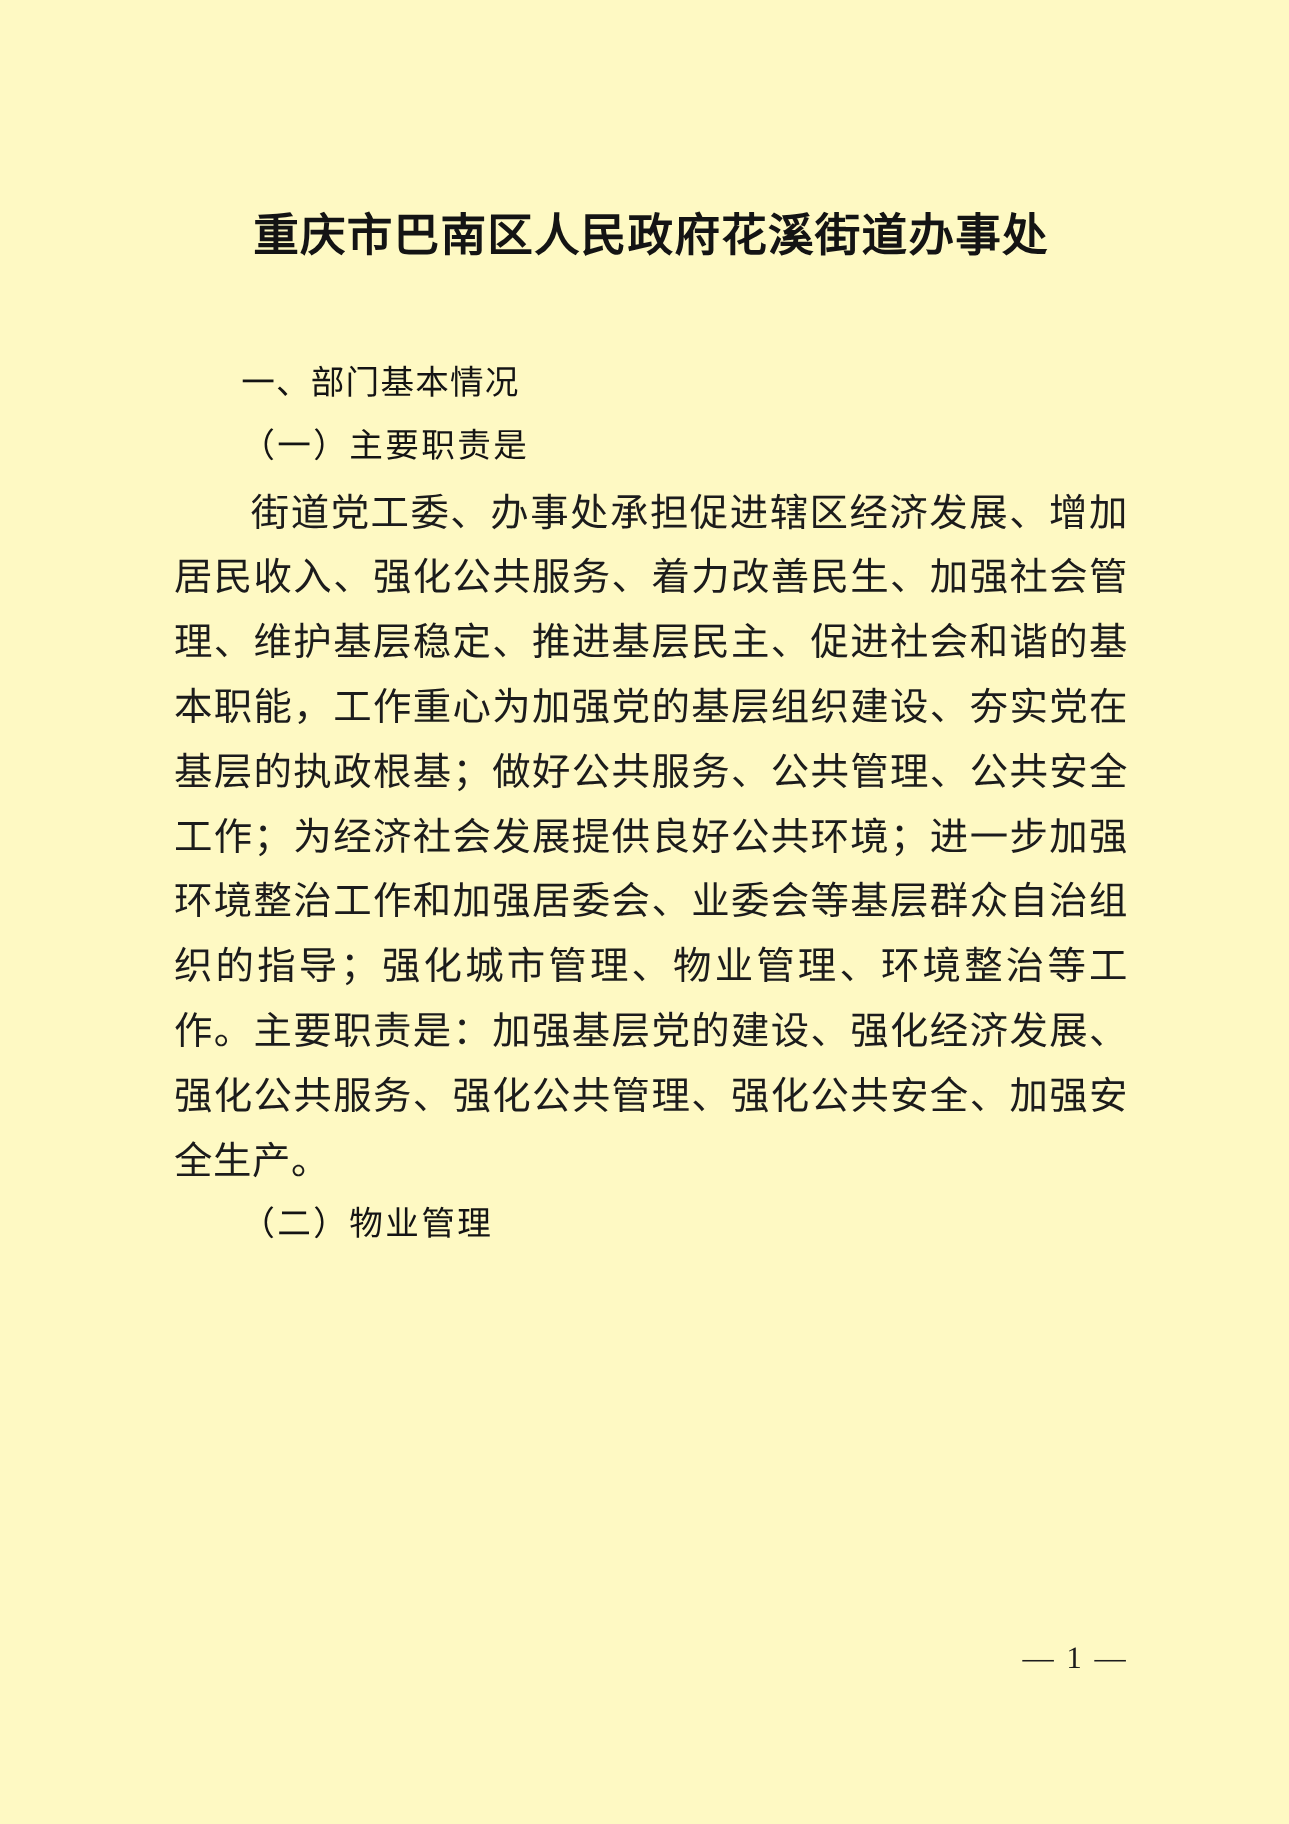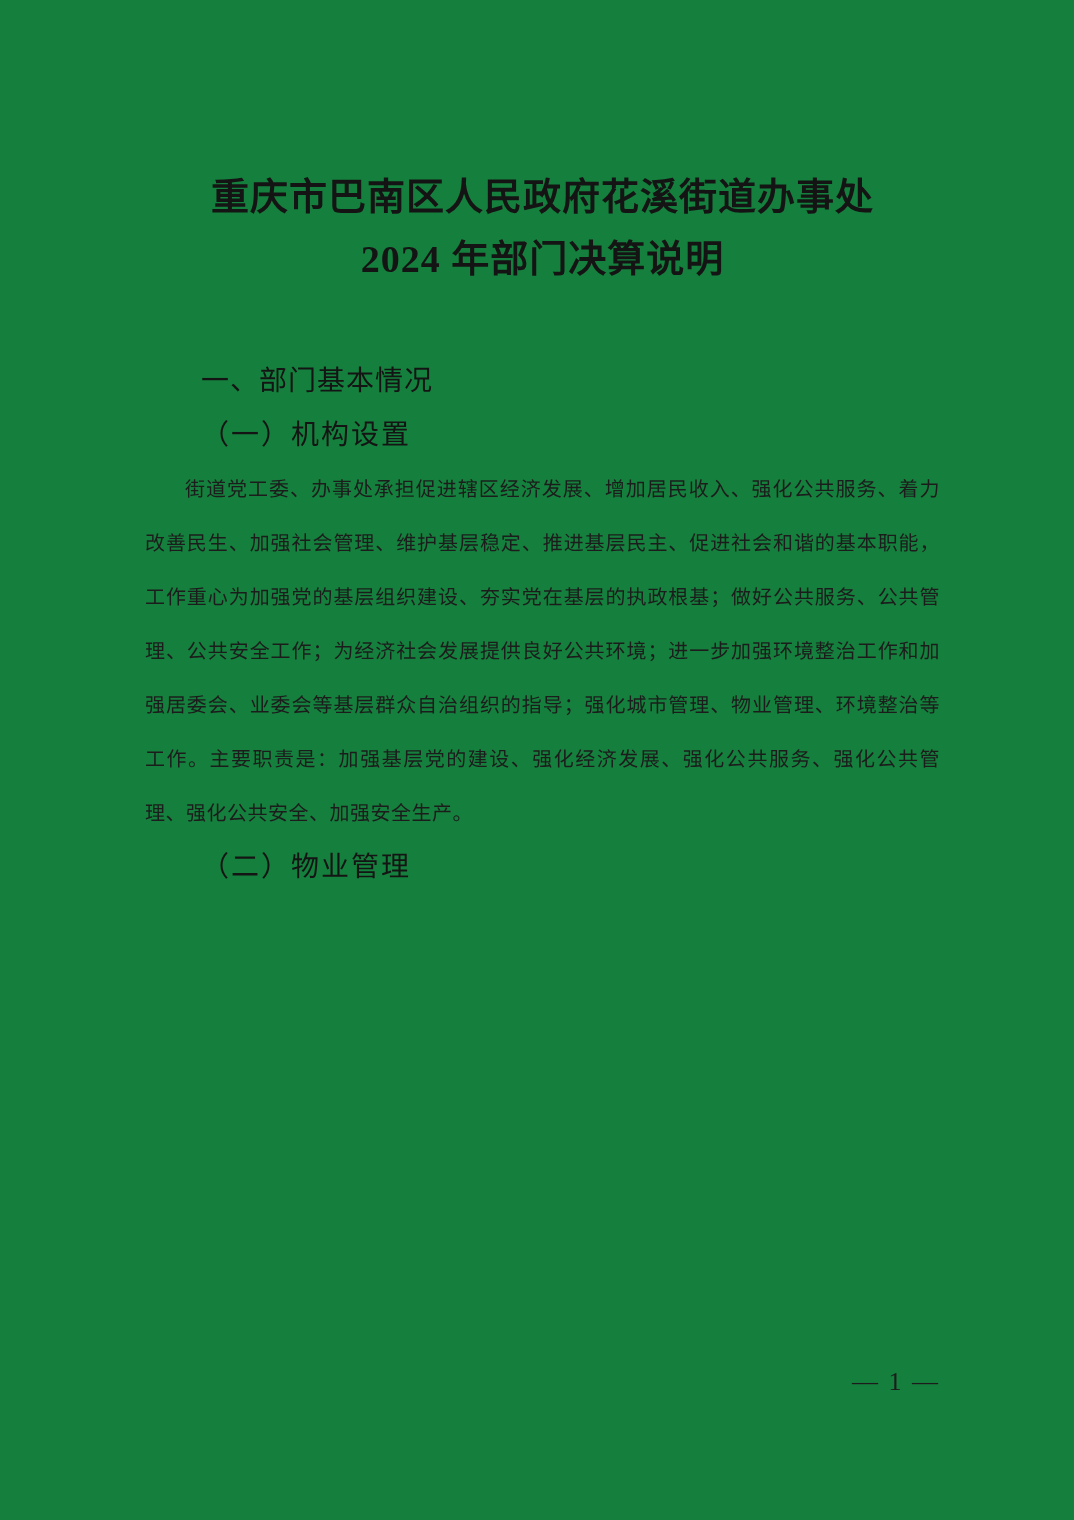--- a/index.html
+++ b/index.html
@@ -5,21 +5,21 @@
   html, body {
     margin: 0;
     padding: 0;
     background: #e9e9e9;
   }
   .page {
     position: relative;
     width: 1074px;
     height: 1520px;
     margin: 0 auto;
-    background: #15803d;
+    background: #fef9c3;
     overflow: hidden;
     font-family: "Liberation Serif", "DejaVu Serif", serif;
     color: #141414;
   }
   .content {
     margin-left: 145px;
     margin-right: 134px;
   }
   .doc-title {
     padding-top: 166px;
@@ -43,21 +43,21 @@
     margin: 0;
     font-size: 28px;
     font-weight: normal;
     line-height: 54px;
     text-indent: 2em;
     letter-spacing: 2px;
     font-family: "Liberation Serif", "DejaVu Serif", serif;
   }
   p.body-para {
     margin: 0;
-    font-size: 20px;
+    font-size: 32px;
     line-height: 54px;
     text-indent: 2em;
     text-align: justify;
     text-justify: inter-character;
     letter-spacing: 0.5px;
     font-family: "Liberation Serif", "DejaVu Serif", serif;
     color: #1c1c1c;
   }
   .page-number {
     position: absolute;
@@ -71,26 +71,25 @@
   }
 </style>
 </head>
 <body>
 
 <div class="page">
   <div class="content">
 
     <div class="doc-title">
       <div>重庆市巴南区人民政府花溪街道办事处</div>
-      <div>2024 年部门决算说明</div>
     </div>
 
     <h2 class="section-heading">一、部门基本情况</h2>
 
-    <h3 class="sub-heading">（一）机构设置</h3>
+    <h3 class="sub-heading">（一）主要职责是</h3>
 
     <p class="body-para">街道党工委、办事处承担促进辖区经济发展、增加居民收入、强化公共服务、着力改善民生、加强社会管理、维护基层稳定、推进基层民主、促进社会和谐的基本职能，工作重心为加强党的基层组织建设、夯实党在基层的执政根基；做好公共服务、公共管理、公共安全工作；为经济社会发展提供良好公共环境；进一步加强环境整治工作和加强居委会、业委会等基层群众自治组织的指导；强化城市管理、物业管理、环境整治等工作。主要职责是：加强基层党的建设、强化经济发展、强化公共服务、强化公共管理、强化公共安全、加强安全生产。</p>
 
     <h3 class="sub-heading">（二）物业管理</h3>
 
 
   </div>
 
   <div class="page-number">— 1 —</div>
 </div>

